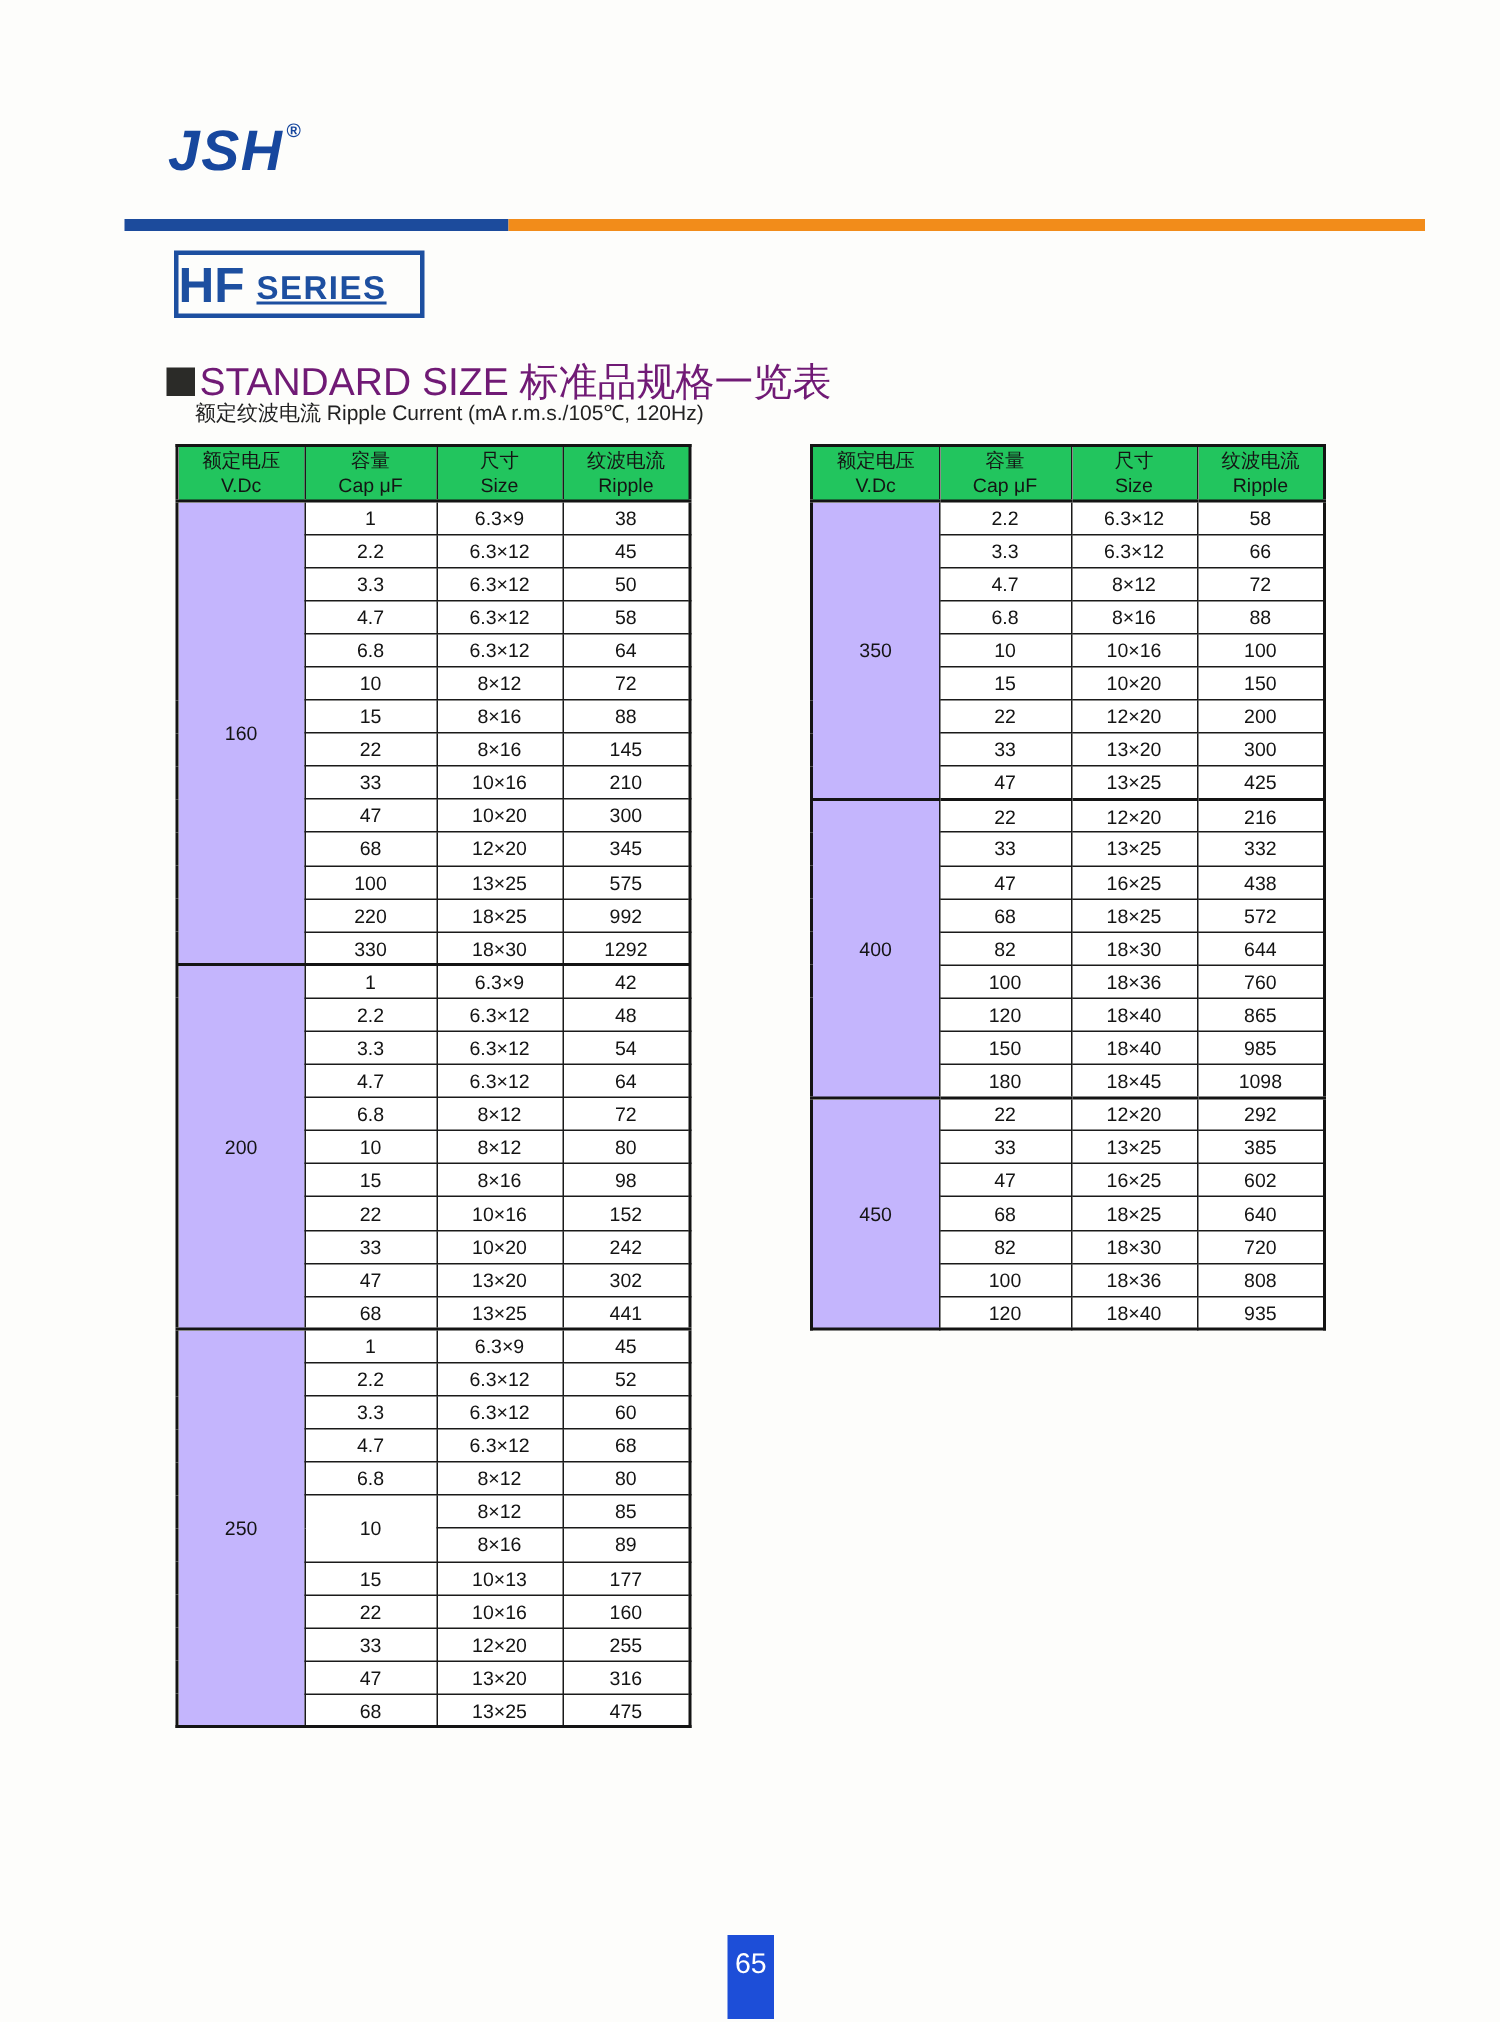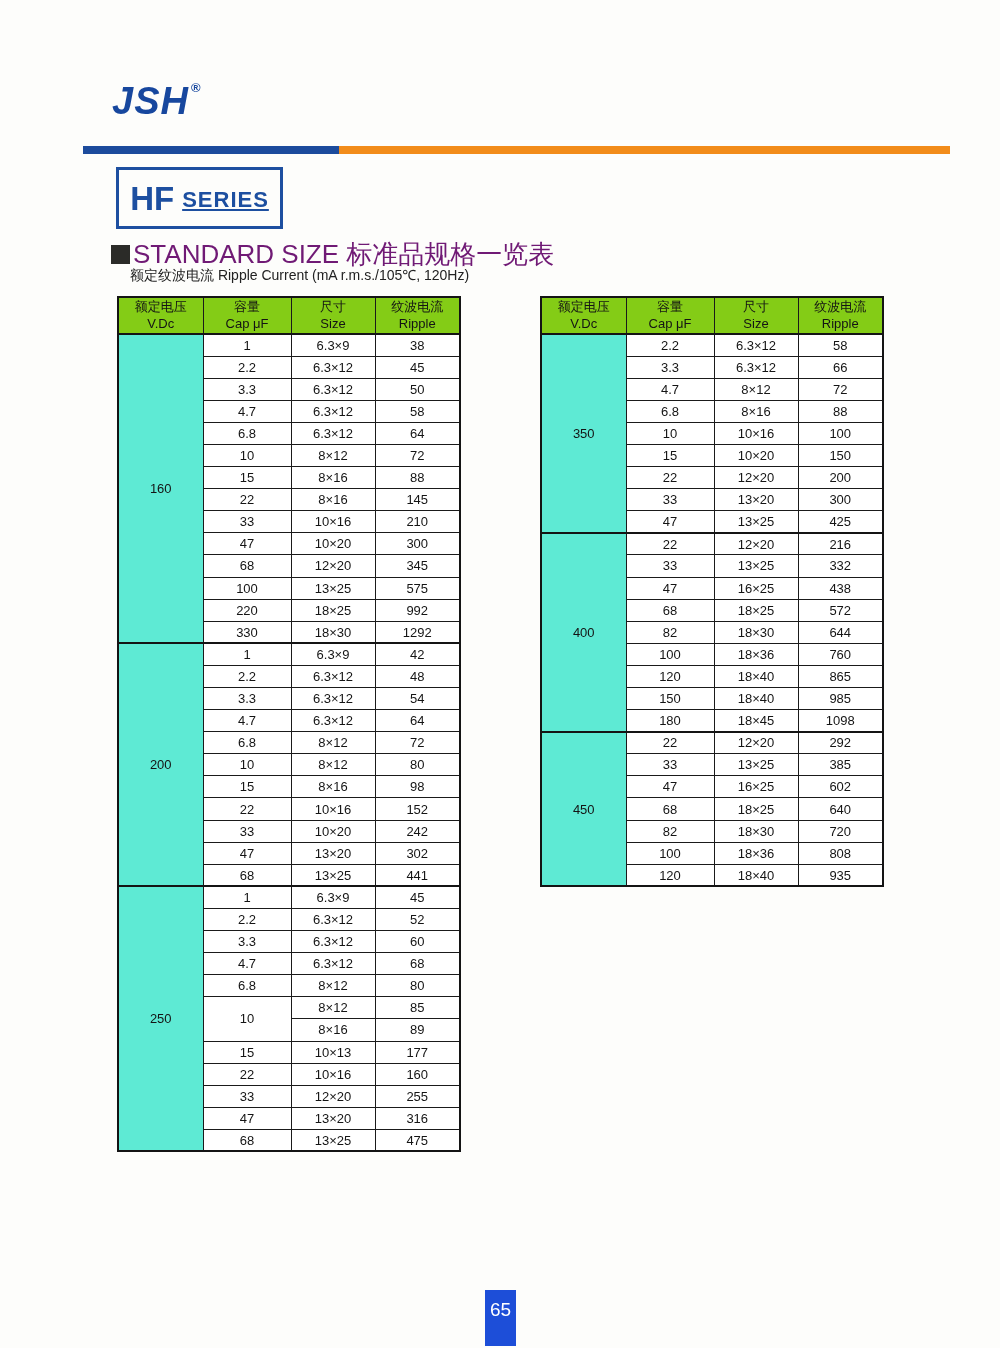--- a/index.html
+++ b/index.html
@@ -14,23 +14,23 @@
   .logo {
     position:absolute; left:112px; top:82px;
     color:#17479e; font-size:38px; font-weight:bold; font-style:italic;
     letter-spacing:1px; line-height:1;
   }
   .logo .reg { font-size:13px; font-style:normal; vertical-align:super; position:relative; top:-8px; left:2px; }
   .divider { position:absolute; left:83px; top:146px; width:867px; height:8px; display:flex; }
   .divider .seg-blue { width:256px; height:100%; background:#1c4b9c; }
   .divider .seg-orange { flex:1; height:100%; background:#f28c1a; }
   .series-box {
-    position:absolute; left:116px; top:167px; width:167px; height:62px;
+    position:absolute; left:116px; top:167px; width:167px; height:45px;
     border:3px solid #1d4fa0; background:#fdfdfb;
-    display:flex; align-items:center; justify-content:center; gap:8px;
+    display:flex; align-items:center; gap:8px;
     color:#1d4fa0;
   }
   .series-hf { font-size:33px; font-weight:bold; line-height:1; }
   .series-series { font-size:22px; font-weight:bold; letter-spacing:1px; line-height:1; padding-top:4px;text-decoration:underline; }
   .section-title {
     position:absolute; left:111px; top:237px;
     font-size:26px; color:#701a75; display:flex; align-items:center; white-space:nowrap;
   }
   .title-square { display:inline-block; width:19px; height:19px; background:#2b2b28; margin-right:3px; flex:0 0 auto; }
   .subtitle { position:absolute; left:130px; top:265px; font-size:14px; color:#222; white-space:nowrap; }
@@ -42,26 +42,26 @@
     border-collapse:collapse; table-layout:fixed;
     font-size:13px; color:#141414;
     border:2.5px solid #141414;
   }
   table.spec th, table.spec td {
     border:1.5px solid #1a1a1a;
     text-align:center; vertical-align:middle;
     padding:0; overflow:hidden; white-space:nowrap;
   }
   table.spec th {
-    background:#84cc16; height:37px;
+    background:#22c55e; height:37px;
     font-weight:normal; line-height:1.3;
     border-bottom:2.5px solid #141414;
   }
   table.spec td { height:22.1px; background:#ffffff; }
-  table.spec td.vcell { background:#5eead4; }
+  table.spec td.vcell { background:#c4b5fd; }
   table.spec tr.group-start td { border-top:2.5px solid #141414; }
 
   .page-num {
     position:absolute; left:485px; top:1290px; width:31px; height:56px;
     background:#1d4ed8; color:#ffffff; font-size:19px;
     text-align:center; padding-top:9px;
   }
 </style>
 </head>
 <body>

